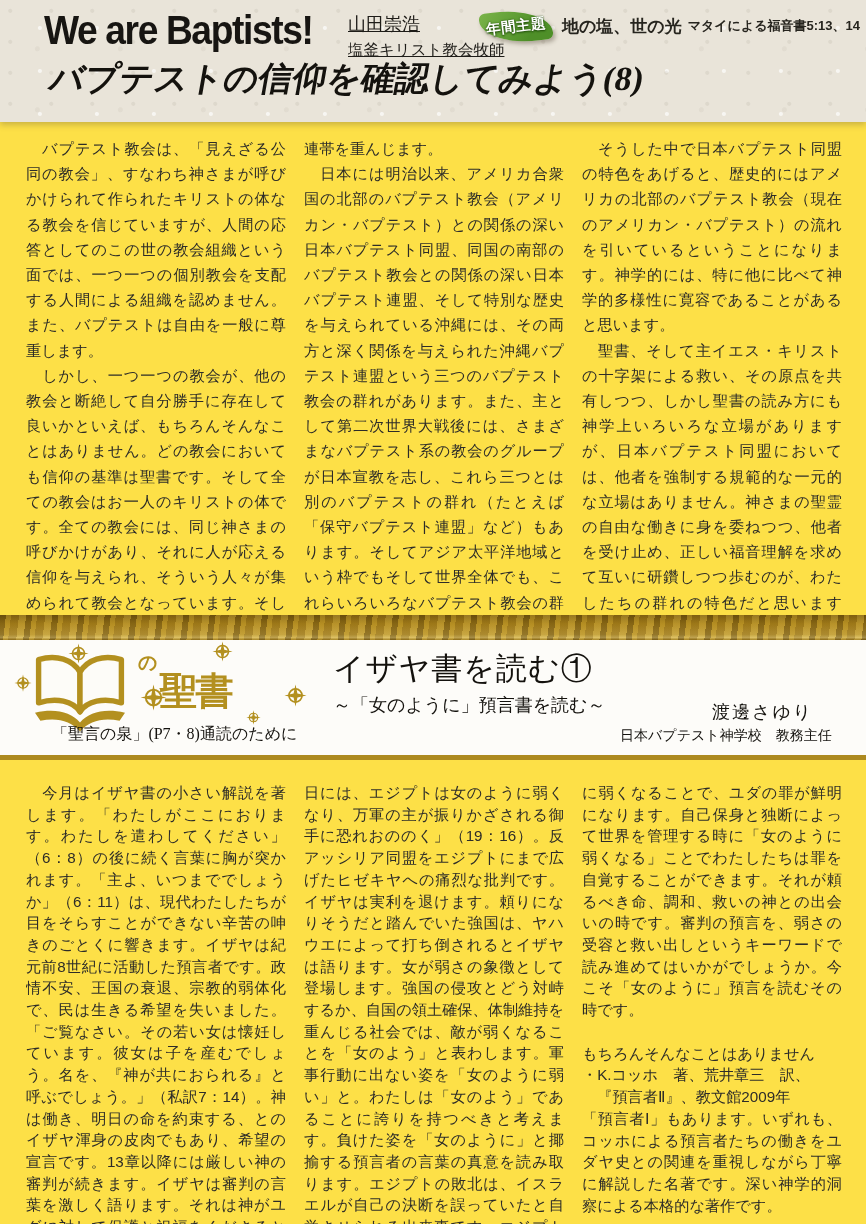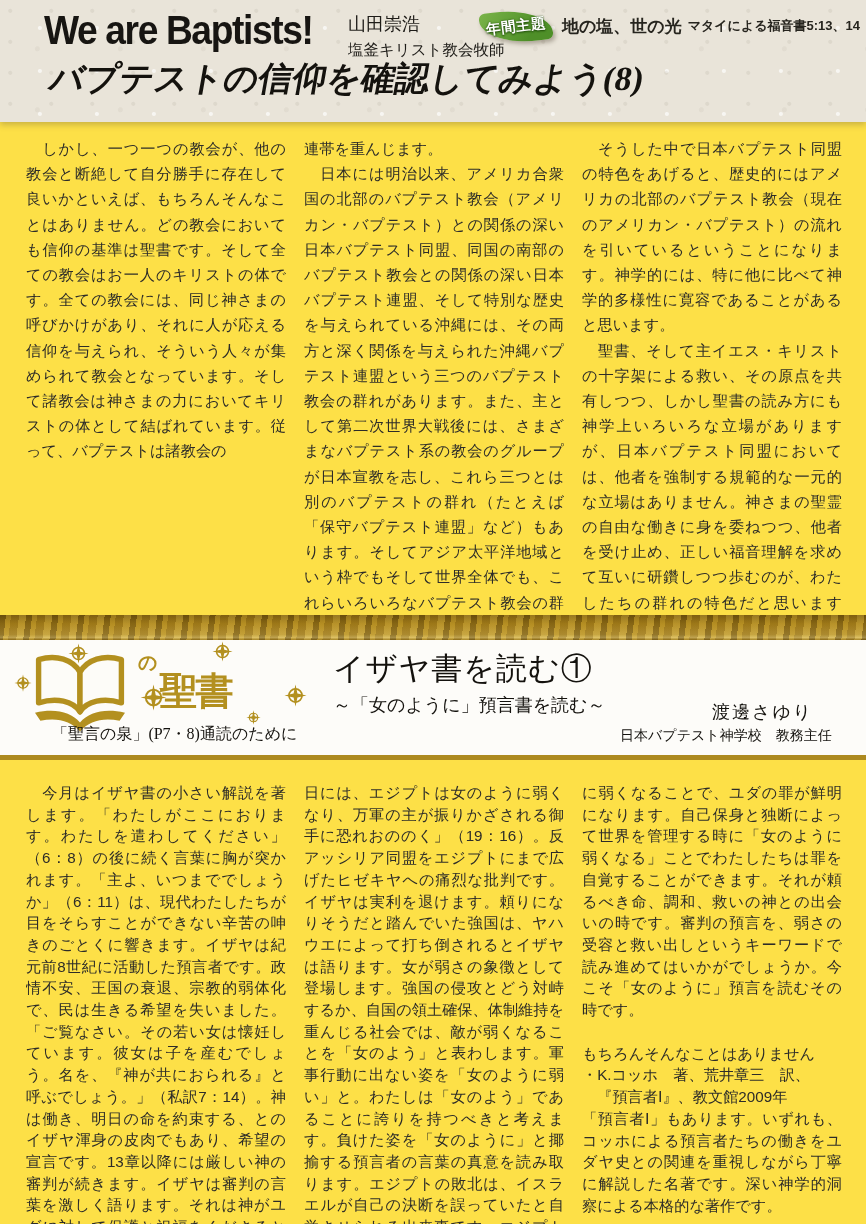--- a/index.html
+++ b/index.html
@@ -19,21 +19,21 @@
       radial-gradient(circle at 45% 80%, rgba(120,110,90,0.07) 0 2px, transparent 3px);
     background-size:41px 31px, 57px 43px, 83px 61px;
     box-shadow:0 3px 6px rgba(90,80,60,0.30);
     z-index:2;
   }
   .series-title {
     position:absolute; left:44px; top:8px;
     font-size:40px; font-weight:bold; letter-spacing:-1.5px; color:#171512;
     transform:scaleX(0.93); transform-origin:left top; white-space:nowrap;
   }
-  .author-block { position:absolute; left:348px; top:12px; font-family:"Liberation Serif",serif; color:#1e1c18; }
+  .author-block { position:absolute; left:348px; top:12px; font-family:"Liberation Serif",serif; color:#1e1c18;text-decoration:underline; }
   .author-name { font-size:18px; }
   .author-role { font-size:15.5px; margin-top:4px; }
   .badge-row { position:absolute; right:6px; top:7px; display:flex; align-items:center; height:38px; }
   .leaf {
     position:relative; width:72px; height:33px; flex:0 0 auto;
     background:linear-gradient(130deg,#7ab449,#4e8f28 72%);
     border-radius:6px 80% 6px 80%;
     transform:rotate(-7deg);
     box-shadow:2px 3px 4px rgba(60,50,30,0.35);
     display:flex; align-items:center; justify-content:center;
@@ -117,20 +117,21 @@
         <span class="leaf-label">年間主題</span>
       </span>
       <span class="theme">地の塩、世の光</span>
       <span class="theme-ref">マタイによる福音書5:13、14</span>
     </div>
     <h1 class="article-title">バプテストの信仰を確認してみよう(8)</h1>
   </header>
 
   <section class="article article-upper">
     <div class="col">
+      <p>　バプテスト教会は、「見えざる公同の教会」、すなわち神さまが呼びかけられて作られたキリストの体なる教会を信じていますが、人間の応答としてのこの世の教会組織という面では、一つ一つの個別教会を支配する人間による組織を認めません。また、バプテストは自由を一般に尊重します。</p>
       <p>　しかし、一つ一つの教会が、他の教会と断絶して自分勝手に存在して良いかといえば、もちろんそんなことはありません。どの教会においても信仰の基準は聖書です。そして全ての教会はお一人のキリストの体です。全ての教会には、同じ神さまの呼びかけがあり、それに人が応える信仰を与えられ、そういう人々が集められて教会となっています。そして諸教会は神さまの力においてキリストの体として結ばれています。従って、バプテストは諸教会の</p>
     </div>
     <div class="col">
       <p>連帯を重んじます。</p>
       <p>　日本には明治以来、アメリカ合衆国の北部のバプテスト教会（アメリカン・バプテスト）との関係の深い日本バプテスト同盟、同国の南部のバプテスト教会との関係の深い日本バプテスト連盟、そして特別な歴史を与えられている沖縄には、その両方と深く関係を与えられた沖縄バプテスト連盟という三つのバプテスト教会の群れがあります。また、主として第二次世界大戦後には、さまざまなバプテスト系の教会のグループが日本宣教を志し、これら三つとは別のバプテストの群れ（たとえば「保守バプテスト連盟」など）もあります。そしてアジア太平洋地域という枠でもそして世界全体でも、これらいろいろなバプテスト教会の群れを含んだ、相互協力のための団体があります。BWAなどです。</p>
     </div>
     <div class="col">
       <p>　そうした中で日本バプテスト同盟の特色をあげると、歴史的にはアメリカの北部のバプテスト教会（現在のアメリカン・バプテスト）の流れを引いているということになります。神学的には、特に他に比べて神学的多様性に寛容であることがあると思います。</p>
       <p>　聖書、そして主イエス・キリストの十字架による救い、その原点を共有しつつ、しかし聖書の読み方にも神学上いろいろな立場がありますが、日本バプテスト同盟においては、他者を強制する規範的な一元的な立場はありません。神さまの聖霊の自由な働きに身を委ねつつ、他者を受け止め、正しい福音理解を求めて互いに研鑽しつつ歩むのが、わたしたちの群れの特色だと思います（これは私的な現状認識です。いつでもどこでもバプテストには異論が存在いたします）。</p>
     </div>
@@ -183,18 +184,18 @@
     <div class="col">
       <p>　今月はイザヤ書の小さい解説を著します。「わたしがここにおります。わたしを遣わしてください」（6：8）の後に続く言葉に胸が突かれます。「主よ、いつまででしょうか」（6：11）は、現代わたしたちが目をそらすことができない辛苦の呻きのごとくに響きます。イザヤは紀元前8世紀に活動した預言者です。政情不安、王国の衰退、宗教的弱体化で、民は生きる希望を失いました。「ご覧なさい。その若い女は懐妊しています。彼女は子を産むでしょう。名を、『神が共におられる』と呼ぶでしょう。」（私訳7：14）。神は働き、明日の命を約束する、とのイザヤ渾身の皮肉でもあり、希望の宣言です。13章以降には厳しい神の審判が続きます。イザヤは審判の言葉を激しく語ります。それは神がユダに対して保護と祝福をくださると信じる故です。「その</p>
     </div>
     <div class="col">
       <p>日には、エジプトは女のように弱くなり、万軍の主が振りかざされる御手に恐れおののく」（19：16）。反アッシリア同盟をエジプトにまで広げたヒゼキヤへの痛烈な批判です。イザヤは実利を退けます。頼りになりそうだと踏んでいた強国は、ヤハウエによって打ち倒されるとイザヤは語ります。女が弱さの象徴として登場します。強国の侵攻とどう対峙するか、自国の領土確保、体制維持を重んじる社会では、敵が弱くなることを「女のよう」と表わします。軍事行動に出ない姿を「女のように弱い」と。わたしは「女のよう」であることに誇りを持つべきと考えます。負けた姿を「女のように」と揶揄する預言者の言葉の真意を読み取ります。エジプトの敗北は、イスラエルが自己の決断を誤っていたと自覚させられる出来事です。エジプトが女のよう</p>
     </div>
     <div class="col">
       <p>に弱くなることで、ユダの罪が鮮明になります。自己保身と独断によって世界を管理する時に「女のように弱くなる」ことでわたしたちは罪を自覚することができます。それが頼るべき命、調和、救いの神との出会いの時です。審判の預言を、弱さの受容と救い出しというキーワードで読み進めてはいかがでしょうか。今こそ「女のように」預言を読むその時です。</p>
       <p class="gap-above">もちろんそんなことはありません</p>
       <p>・K.コッホ　著、荒井章三　訳、</p>
-      <p>　『預言者Ⅰ』、教文館2009年</p>
+      <p>　『預言者Ⅱ』、教文館2009年</p>
       <p>「預言者Ⅰ」もあります。いずれも、コッホによる預言者たちの働きをユダヤ史との関連を重視しながら丁寧に解説した名著です。深い神学的洞察による本格的な著作です。</p>
     </div>
   </section>
 
 </div>
 
 </body></html>

